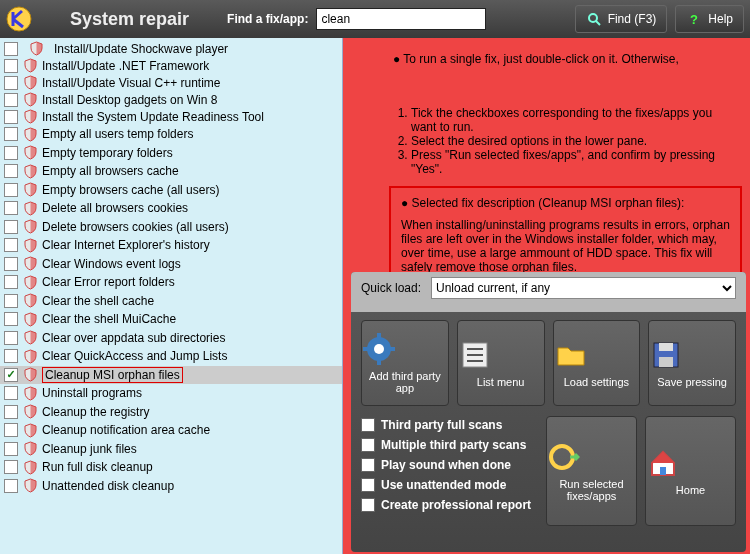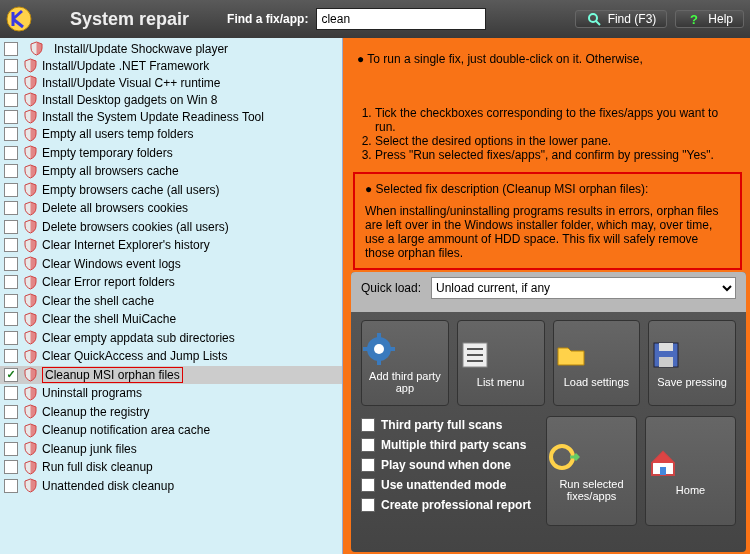--- a/index.html
+++ b/index.html
@@ -12,29 +12,29 @@
   align-items: center;
   padding: 4px 6px;
   color: #fff;
   gap: 8px;
 }
 .header .logo { width: 26px; height: 26px; display:flex; align-items:center; justify-content:center;}
 .header .title { font-size: 18px; font-weight: bold; color: #eee; flex: 0 0 auto; margin-left: 30px; margin-right: 30px;}
 .header .find-label { font-size: 12px; font-weight: bold; color: #fff; }
 .header .search { height: 22px; width: 170px; padding: 2px 4px; font-size: 12px; background:#fff; color:#000; border:1px solid #222;}
 .hbtn {
-  height: 18px; padding: 0 10px; border: 1px solid #666; border-radius: 3px;
+  height: 28px; padding: 0 10px; border: 1px solid #666; border-radius: 3px;
   background: linear-gradient(#585858,#383838); color:#fff; display:flex; align-items:center; gap:6px; cursor:pointer;
 }
 .hbtn .ico { width:16px; height:16px; display:inline-flex; align-items:center; justify-content:center; }
 .header .gap { flex:1; }
 
 .main { display:flex; height: calc(554px - 38px); }
 .left { width: 343px; background:#d6f0f7; border-right:1px solid #9ac; overflow:hidden; padding-top:2px;}
-.right { flex:1; background:#f97316; position:relative; }
+.right { flex:1; background:#ef4444; position:relative;padding-left:36px; }
 
 .item-row { display:flex; align-items:center; height:18.5px; padding-left:4px; gap:4px; }
 .item-row.selected { background:#ccc; }
 .cb { width:14px; height:14px; border:1px solid #888; background:#fff; display:inline-flex; align-items:center; justify-content:center; font-size:11px; color:#1a7a1a; font-weight:bold; line-height:1;}
 .shield { width:16px; height:16px; display:inline-flex; align-items:center; justify-content:center;}
 .item-label { color:#000; font-size:12px; white-space:nowrap;}
 .hl-box { border:1.5px solid #d00; padding:0 2px; display:inline-block;}
 
 .section-header { color:#003a8c; font-weight:bold; font-size:13px; padding:4px 8px 2px 22px; border-bottom:1px dotted #003a8c; margin:2px 8px 2px 8px; position:relative;}
 .section-header .chev { position:absolute; right:2px; top:4px; color:#003a8c; font-size:12px; }
@@ -263,21 +263,21 @@
         <span class="item-label">Clear the shell MuiCache</span>
       </div>
       <div class="item-row">
         <span class="cb"></span>
         <span class="shield">
           <svg width="15" height="15" viewBox="0 0 15 15">
             <path d="M7.5 1 L13 3 v4 c0 4 -3 6 -5.5 7 C5 13 2 11 2 7 V3 Z" fill="#e8e8e8" stroke="#c44" stroke-width="1"></path>
             <path d="M7.5 1 L13 3 v4 c0 4 -3 6 -5.5 7 Z" fill="#d44" opacity="0.6"></path>
           </svg>
         </span>
-        <span class="item-label">Clear empty appdata sub directories</span>
+        <span class="item-label">Clear over appdata sub directories</span>
       </div>
       <div class="item-row">
         <span class="cb"></span>
         <span class="shield">
           <svg width="15" height="15" viewBox="0 0 15 15">
             <path d="M7.5 1 L13 3 v4 c0 4 -3 6 -5.5 7 C5 13 2 11 2 7 V3 Z" fill="#e8e8e8" stroke="#c44" stroke-width="1"></path>
             <path d="M7.5 1 L13 3 v4 c0 4 -3 6 -5.5 7 Z" fill="#d44" opacity="0.6"></path>
           </svg>
         </span>
         <span class="item-label">Clear QuickAccess and Jump Lists</span>

